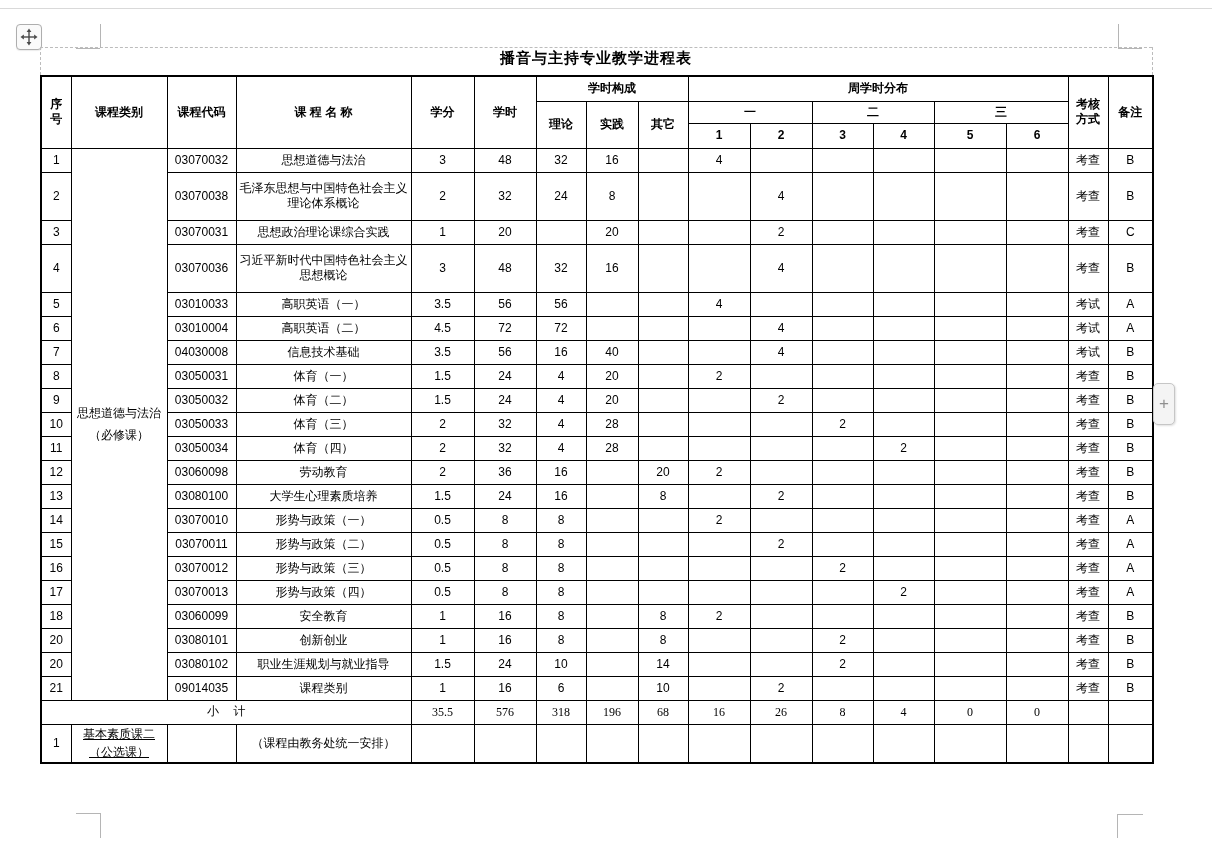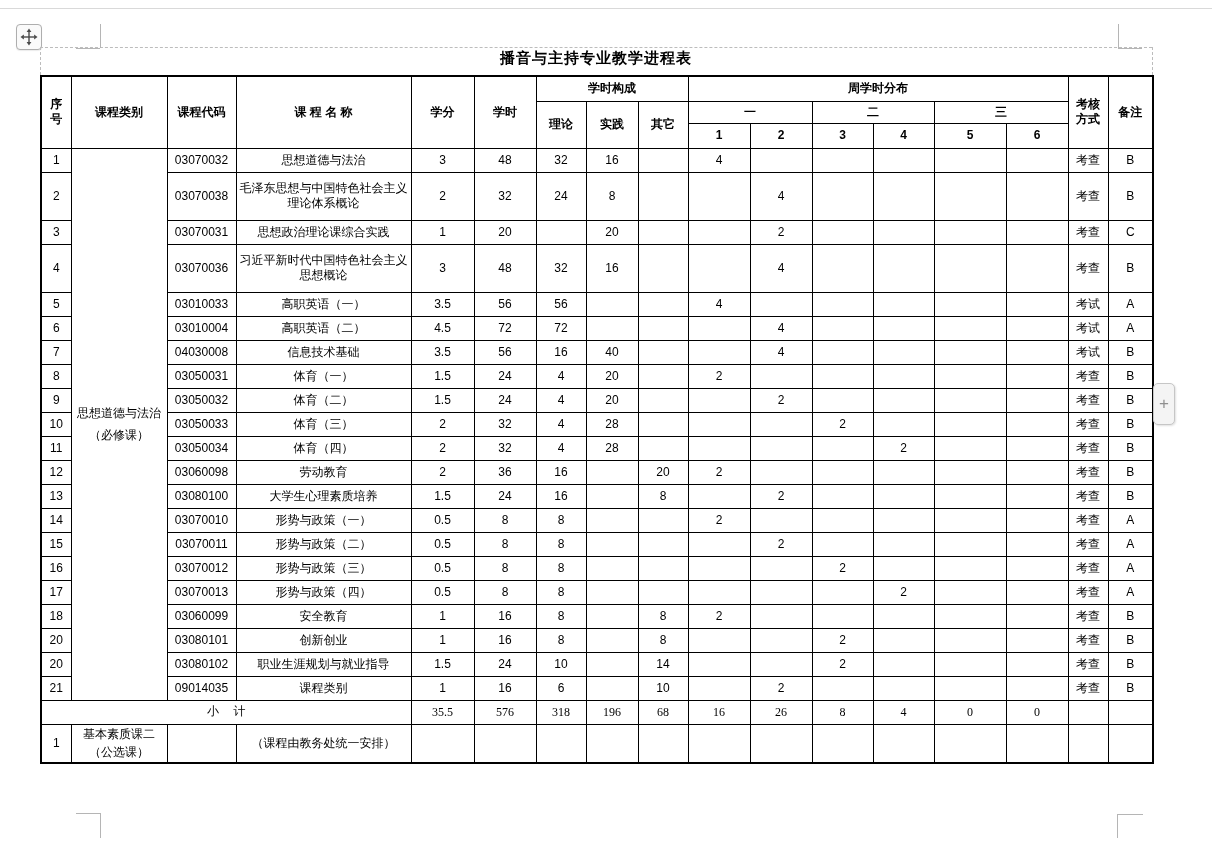--- a/index.html
+++ b/index.html
@@ -34,21 +34,21 @@
     border:2px solid #000;
   }
   table.sched td,table.sched th{
     border:1px solid #000;padding:0 1px;text-align:center;vertical-align:middle;
     font-size:12px;line-height:15px;overflow:hidden;font-weight:normal;
   }
   table.sched thead th{font-weight:bold;}
   tr.hA{height:25px;} tr.hB{height:22px;} tr.hC{height:25px;}
   tr.h24{height:24px;} tr.h48{height:48px;} tr.h39{height:39px;}
   td.catcell div{line-height:22px;}
-  td.cat2 div{line-height:18px;}
+  td.cat2 div{line-height:18px;text-decoration:underline;}
   td.pre{white-space:pre;font-family:Liberation Mono, monospace;}
   td.bold{font-weight:bold;font-family:Liberation Serif, serif;}
   
   .add-btn{
     position:absolute;left:1153px;top:383px;width:22px;height:42px;box-sizing:border-box;
     border:1px solid #c6c6c6;border-radius:5px;background:#f4f4f4;
     color:#8f8f8f;font-size:17px;line-height:40px;text-align:center;
     box-shadow:1px 1px 2px rgba(0,0,0,.12);cursor:pointer;
   }
 </style>

